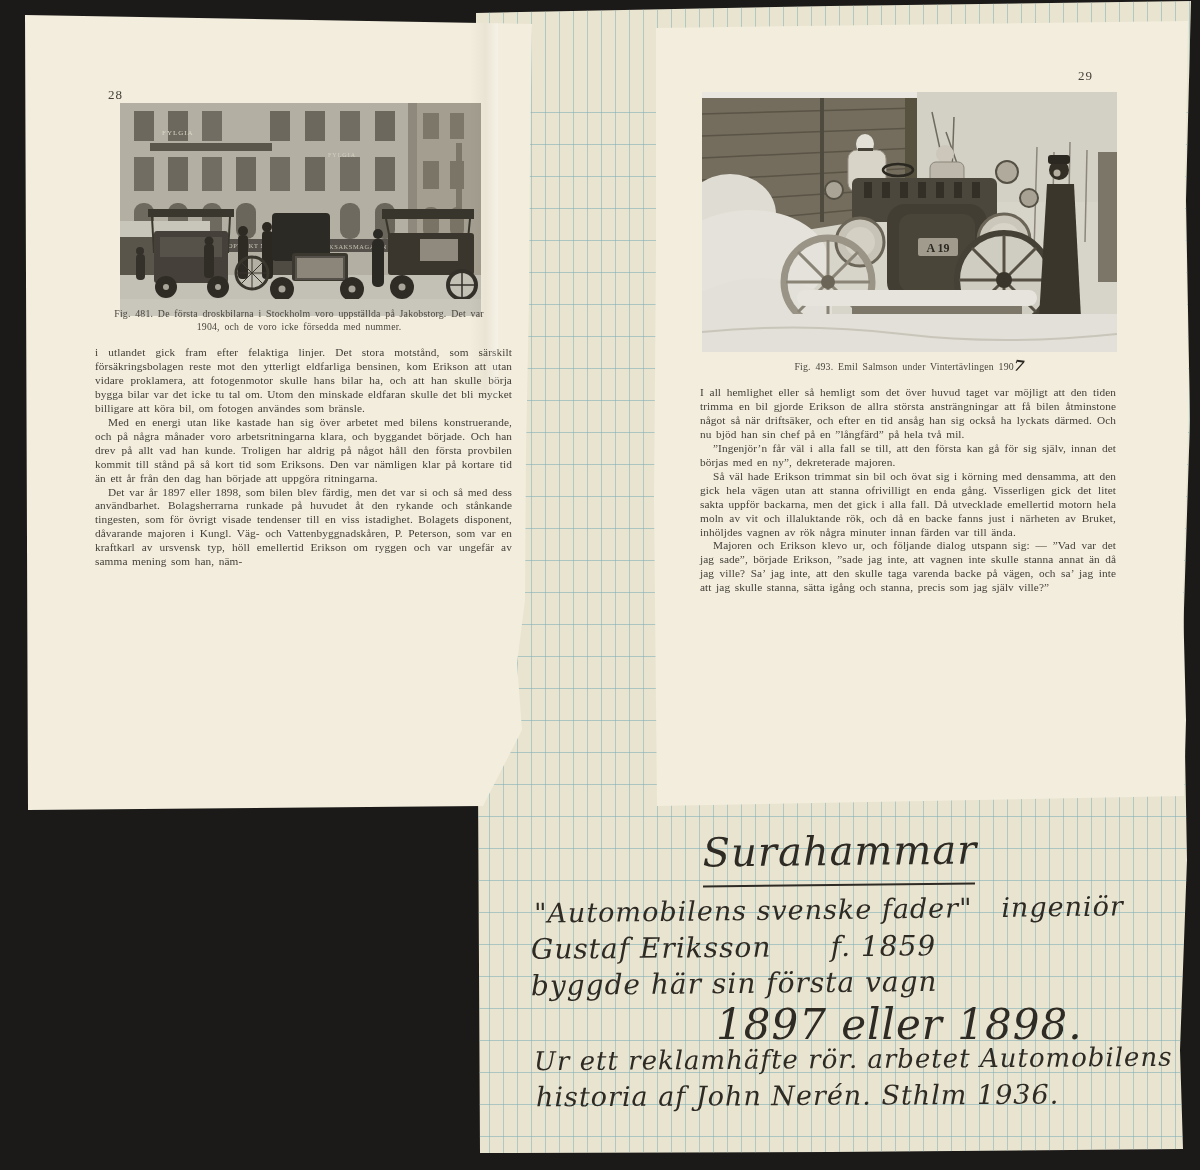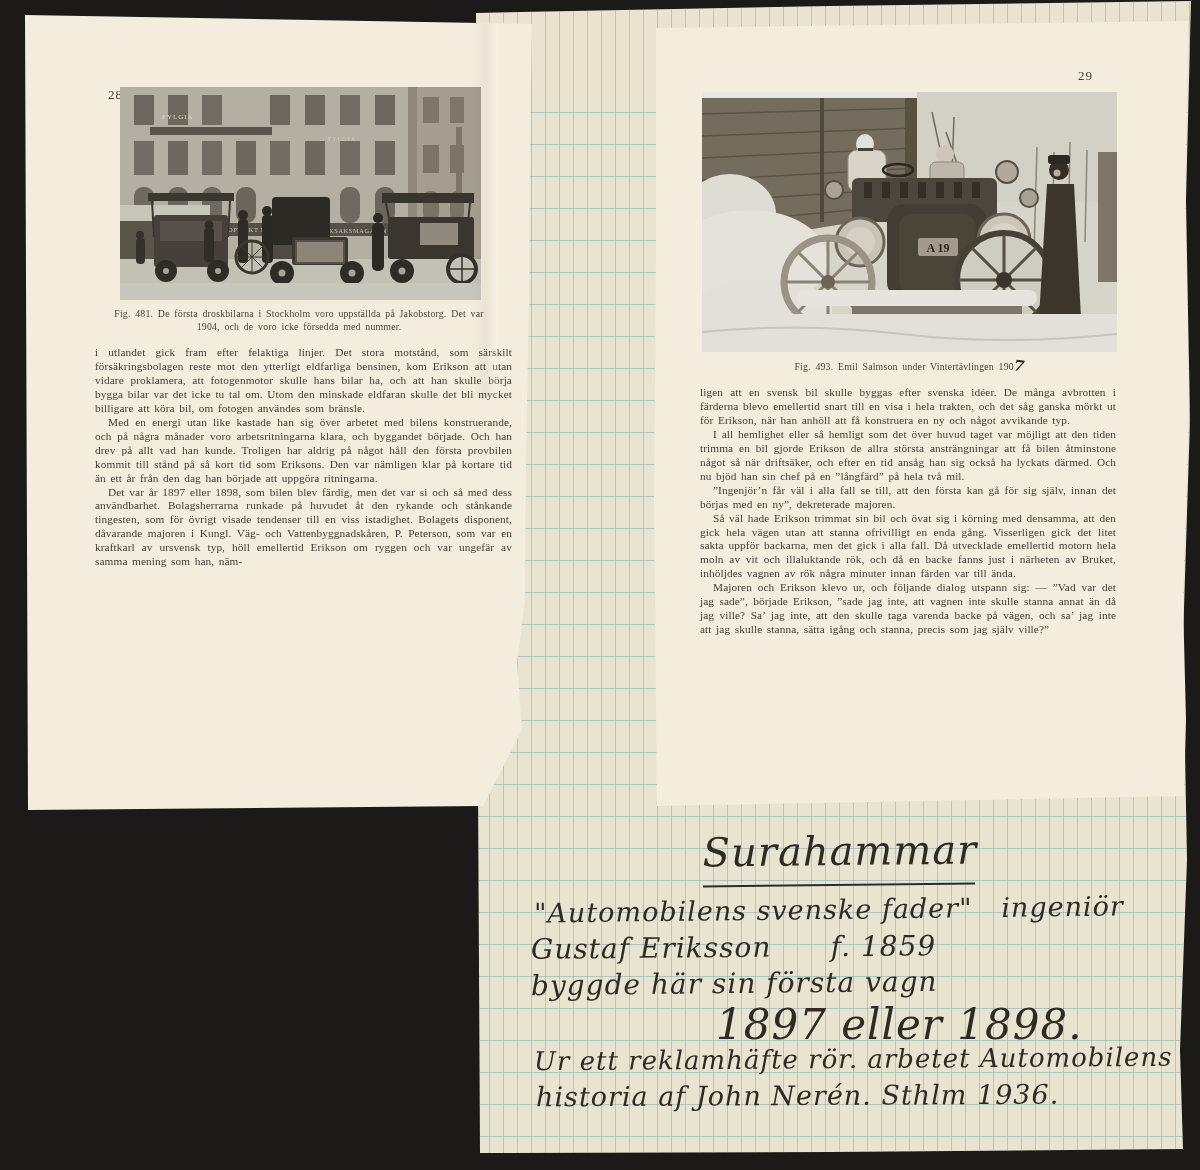--- a/index.html
+++ b/index.html
@@ -35,21 +35,21 @@
     background:linear-gradient(to right,rgba(0,0,0,0),rgba(70,58,34,.05) 55%,rgba(255,255,255,.28));
   }
   .page29{
     left:654px;top:20px;width:535px;height:787px;
     clip-path:polygon(2px 8px,534px 1px,531px 180px,535px 380px,529px 580px,532px 700px,530px 776px,3px 786px,0px 480px,2px 230px);
   }
   .page-number{position:absolute;font-size:13px;letter-spacing:1px;color:#45413a;}
   .page28 .page-number{left:84px;top:36px;margin-top:36px;}
   .page29 .page-number{left:424px;top:48px;}
   .photo-frame{position:absolute;line-height:0;}
-  .page28 .photo-frame{left:96px;top:72px;width:361px;height:213px;}
+  .page28 .photo-frame{left:96px;top:88px;width:361px;height:213px;}
   .page29 .photo-frame{left:48px;top:72px;width:495px;height:260px;text-decoration:underline;}
   .caption{
     position:absolute;text-align:center;font-size:9.8px;line-height:12.5px;
     color:#4a463e;word-spacing:2px;letter-spacing:.2px;
   }
   .page28 .caption{left:60px;top:293px;width:430px;}
   .page29 .caption{left:48px;top:340px;width:415px;}
   .hand-seven{
     display:inline-block;font-family:"DejaVu Serif",serif;font-style:italic;font-weight:bold;
     font-size:15px;line-height:10px;color:#2b2722;transform:rotate(7deg) translateY(1px);
@@ -303,21 +303,20 @@
       <rect x="0" y="222" width="415" height="38" fill="#e2e0d8"></rect>
       <path d="M0,240 q100,-10 200,2 t215,0" stroke="#c9c5ba" fill="none" stroke-width="2"></path>
     </svg>
   </div>
 
   <div class="caption">
     <span>Fig. 493. Emil Salmson under Vintertävlingen 190</span><span class="hand-seven">7</span>
   </div>
 
   <div class="bodytext">
-      <p>ligen att en svensk bil skulle byggas efter svenska idéer. De många avbrotten i färderna blevo emellertid snart till en visa i hela trakten, och det såg ganska mörkt ut för Erikson, när han anhöll att få konstruera en ny och något avvikande typ.</p>
       <p>I all hemlighet eller så hemligt som det över huvud taget var möjligt att den tiden trimma en bil gjorde Erikson de allra största ansträngningar att få bilen åtminstone något så när driftsäker, och efter en tid ansåg han sig också ha lyckats därmed. Och nu bjöd han sin chef på en ”långfärd” på hela två mil.</p>
       <p>”Ingenjör’n får väl i alla fall se till, att den första kan gå för sig själv, innan det börjas med en ny”, dekreterade majoren.</p>
       <p>Så väl hade Erikson trimmat sin bil och övat sig i körning med densamma, att den gick hela vägen utan att stanna ofrivilligt en enda gång. Visserligen gick det litet sakta uppför backarna, men det gick i alla fall. Då utvecklade emellertid motorn hela moln av vit och illaluktande rök, och då en backe fanns just i närheten av Bruket, inhöljdes vagnen av rök några minuter innan färden var till ända.</p>
       <p>Majoren och Erikson klevo ur, och följande dialog utspann sig: — ”Vad var det jag sade”, började Erikson, ”sade jag inte, att vagnen inte skulle stanna annat än då jag ville?  Sa’ jag inte, att den skulle taga varenda backe på vägen, och sa’ jag inte att jag skulle stanna, sätta igång och stanna, precis som jag själv ville?”</p>
     </div>
 </div>
 
 <div class="handwriting note-title">Surahammar</div>
 <div class="note-underline"></div>
 <div class="handwriting note-l1">"Automobilens svenske fader"   ingeniör</div>

